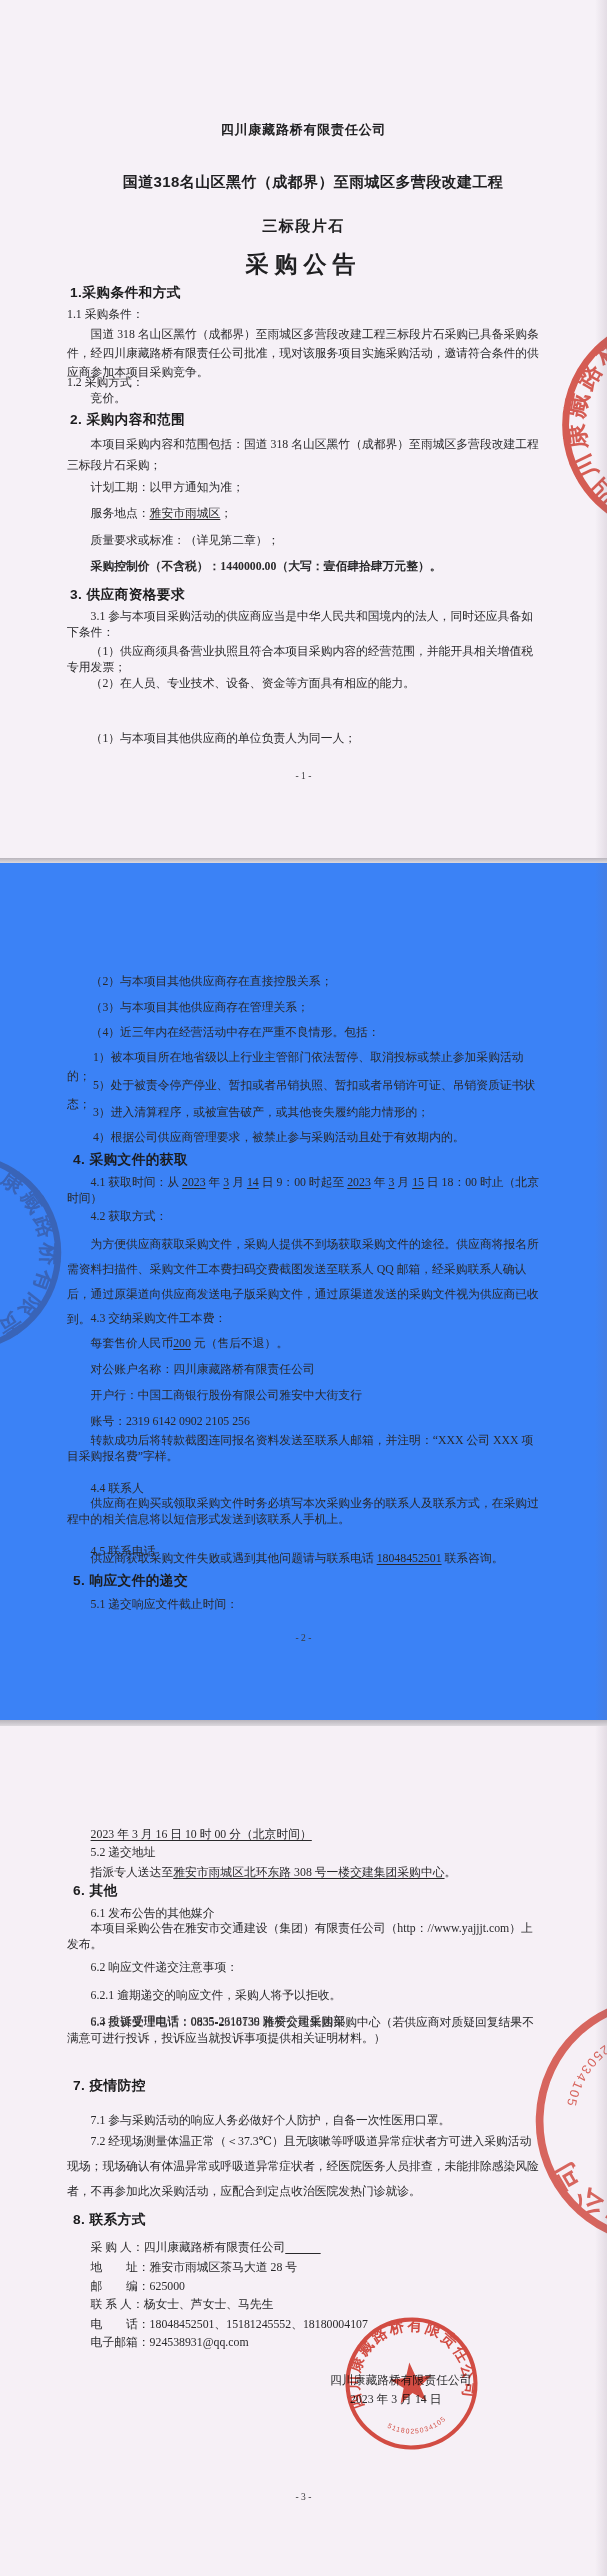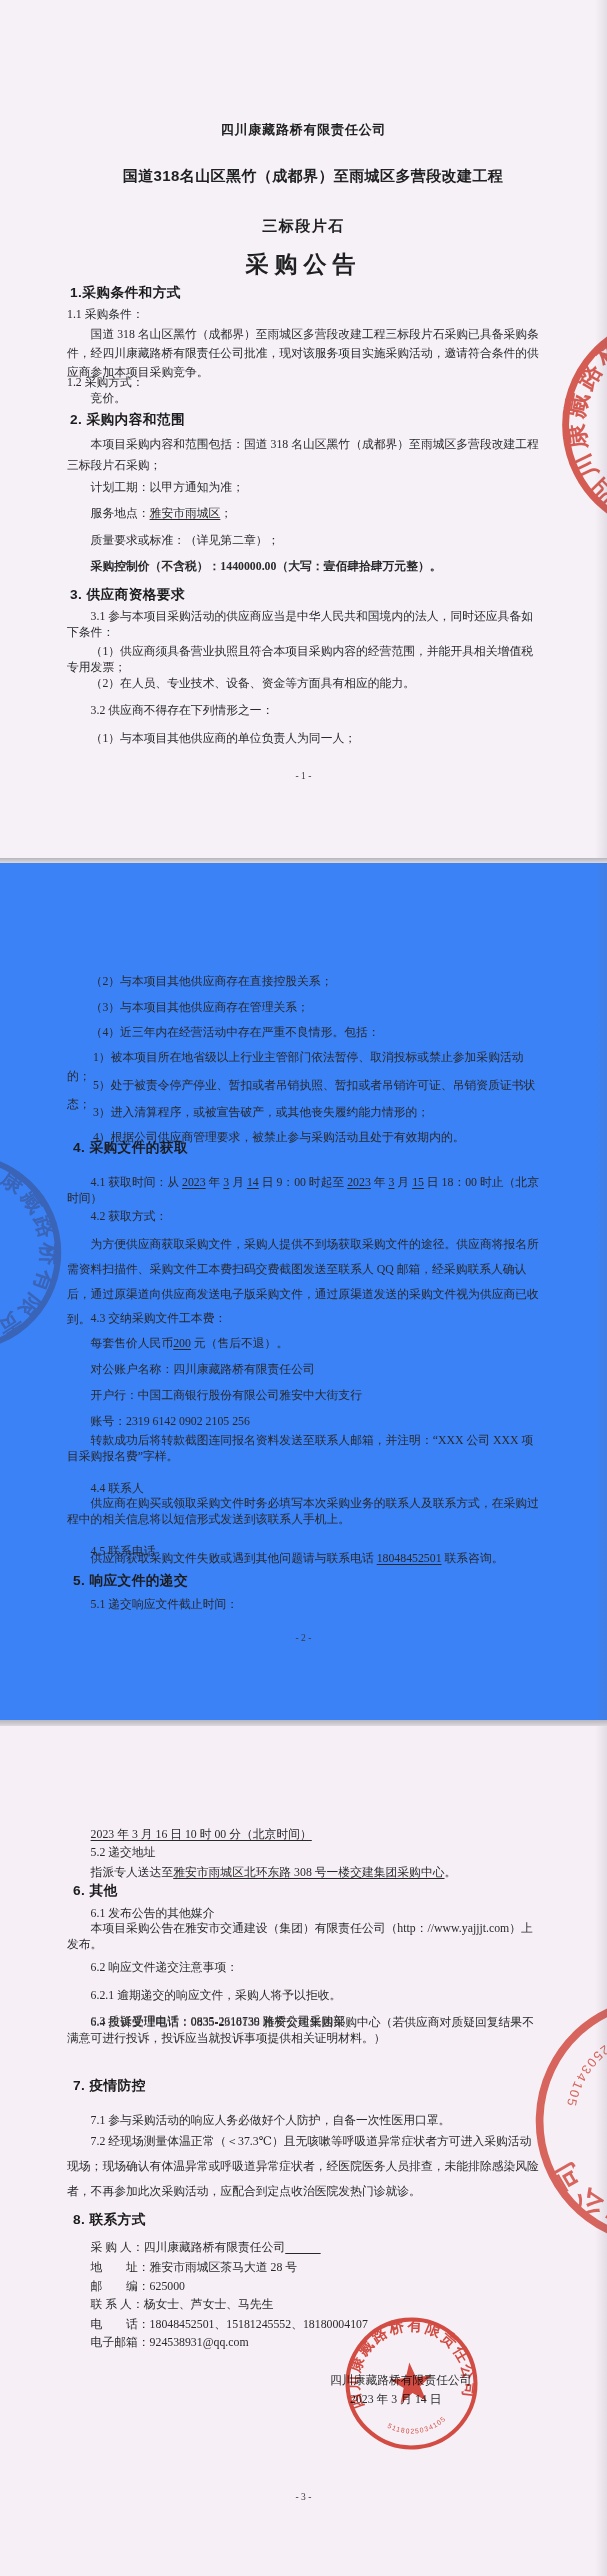--- a/index.html
+++ b/index.html
@@ -27,42 +27,41 @@
   u{text-underline-offset:2.3px;text-decoration-thickness:0.8px;}
   b{font-weight:700;}
   .seal-slot{position:absolute;mix-blend-mode:multiply;pointer-events:none;}
   .sig{position:absolute;font-size:11.8px;color:#2b2b2d;white-space:nowrap;}
 </style>
 </head>
 <body>
 
 <div class="page" id="page1" style="height:858px;">
   <div class="b ct" style="top:120px;font-size:13px;letter-spacing:0.8px;">四川康藏路桥有限责任公司</div>
-  <div class="b ct" style="top:166px;font-size:15px;letter-spacing:0.4px;padding-left:19px;">国道318名山区黑竹（成都界）至雨城区多营段改建工程</div>
+  <div class="b ct" style="top:172px;font-size:15px;letter-spacing:0.4px;padding-left:19px;">国道318名山区黑竹（成都界）至雨城区多营段改建工程</div>
   <div class="b ct" style="top:216px;font-size:15px;letter-spacing:1.5px;">三标段片石</div>
   <div class="b ct" style="top:255px;font-size:23px;letter-spacing:6px;">采购公告</div>
 
   <div class="b h" style="top:283px;left:70px;">1.采购条件和方式</div>
   <div class="b" style="top:305px;">1.1 采购条件：</div>
   <div class="b ind2" style="top:325px;">国道 318 名山区黑竹（成都界）至雨城区多营段改建工程三标段片石采购已具备采购条件，经四川康藏路桥有限责任公司批准，现对该服务项目实施采购活动，邀请符合条件的供应商参加本项目采购竞争。</div>
   <div class="b" style="top:373px;">1.2 采购方式：</div>
   <div class="b ind2" style="top:389px;">竞价。</div>
 
   <div class="b h" style="top:410px;left:70px;">2. 采购内容和范围</div>
   <div class="b ind2 lh28" style="top:434px;">本项目采购内容和范围包括：国道 318 名山区黑竹（成都界）至雨城区多营段改建工程三标段片石采购；</div>
   <div class="b ind2" style="top:478px;">计划工期：以甲方通知为准；</div>
   <div class="b ind2" style="top:504px;">服务地点：<u>雅安市雨城区</u>；</div>
   <div class="b ind2" style="top:531px;">质量要求或标准：（详见第二章）；</div>
   <div class="b ind2" style="top:557px;"><b>采购控制价（不含税）：1440000.00（大写：壹佰肆拾肆万元整）。</b></div>
 
   <div class="b h" style="top:585px;left:70px;">3. 供应商资格要求</div>
   <div class="b ind2 lh20" style="top:608px;">3.1 参与本项目采购活动的供应商应当是中华人民共和国境内的法人，同时还应具备如下条件：</div>
   <div class="b ind2 lh20" style="top:643px;">（1）供应商须具备营业执照且符合本项目采购内容的经营范围，并能开具相关增值税专用发票；</div>
   <div class="b ind2" style="top:674px;">（2）在人员、专业技术、设备、资金等方面具有相应的能力。</div>
-  <div class="b ind2" style="top:701px;">3.2 供应商不得存在下列情形之一：</div>
   <div class="b ind2" style="top:729px;">（1）与本项目其他供应商的单位负责人为同一人；</div>
 
   <div class="b foot" style="top:767px;">- 1 -</div>
 
   <div class="seal-slot" style="left:558px;top:311px;width:228px;height:228px;opacity:.8;transform:rotate(-32deg);"><svg viewBox="0 0 300 300" width="100%" height="100%">
     <defs>
       <path id="seal0a" d="M 42 192 A 116 116 0 1 1 258 192" fill="none"></path>
       <path id="seal0b" d="M 82 236 A 110 110 0 0 0 218 236" fill="none"></path>
     </defs>
     <circle cx="150" cy="150" r="140" fill="none" stroke="#d5392b" stroke-width="9"></circle>
@@ -80,21 +79,21 @@
 
 <div class="page" id="page2" style="height:857px;">
   <div class="b ind2" style="top:109px;">（2）与本项目其他供应商存在直接控股关系；</div>
   <div class="b ind2" style="top:135px;">（3）与本项目其他供应商存在管理关系；</div>
   <div class="b ind2" style="top:160px;">（4）近三年内在经营活动中存在严重不良情形。包括：</div>
   <div class="b ind22" style="top:185px;">1）被本项目所在地省级以上行业主管部门依法暂停、取消投标或禁止参加采购活动的；</div>
   <div class="b ind22" style="top:213px;">5）处于被责令停产停业、暂扣或者吊销执照、暂扣或者吊销许可证、吊销资质证书状态；</div>
   <div class="b ind22" style="top:240px;">3）进入清算程序，或被宣告破产，或其他丧失履约能力情形的；</div>
   <div class="b ind22" style="top:265px;">4）根据公司供应商管理要求，被禁止参与采购活动且处于有效期内的。</div>
 
-  <div class="b h" style="top:275px;left:73px;">4. 采购文件的获取</div>
+  <div class="b h" style="top:287px;left:73px;">4. 采购文件的获取</div>
   <div class="b ind2 lh20" style="top:311px;">4.1 获取时间：从 <u>2023</u> 年 <u>3</u> 月 <u>14</u> 日 9：00 时起至 <u>2023</u> 年 <u>3</u> 月 <u>15</u> 日 18：00 时止（北京时间）</div>
   <div class="b ind2" style="top:344px;">4.2 获取方式：</div>
   <div class="b ind2 loose" style="top:369px;">为方便供应商获取采购文件，采购人提供不到场获取采购文件的途径。供应商将报名所需资料扫描件、采购文件工本费扫码交费截图发送至联系人 QQ 邮箱，经采购联系人确认后，通过原渠道向供应商发送电子版采购文件，通过原渠道发送的采购文件视为供应商已收到。</div>
   <div class="b ind2" style="top:446px;">4.3 交纳采购文件工本费：</div>
   <div class="b ind2" style="top:471px;">每套售价人民币<u>200</u> 元（售后不退）。</div>
   <div class="b ind2" style="top:523px;">开户行：中国工商银行股份有限公司雅安中大街支行</div>
   <div class="b ind2" style="top:497px;">对公账户名称：四川康藏路桥有限责任公司</div>
   <div class="b ind2" style="top:549px;">账号：2319 6142 0902 2105 256</div>
   <div class="b ind2 lh20" style="top:569px;">转款成功后将转款截图连同报名资料发送至联系人邮箱，并注明：“XXX 公司 XXX 项目采购报名费”字样。</div>
   <div class="b ind2" style="top:616px;">4.4 联系人</div>

